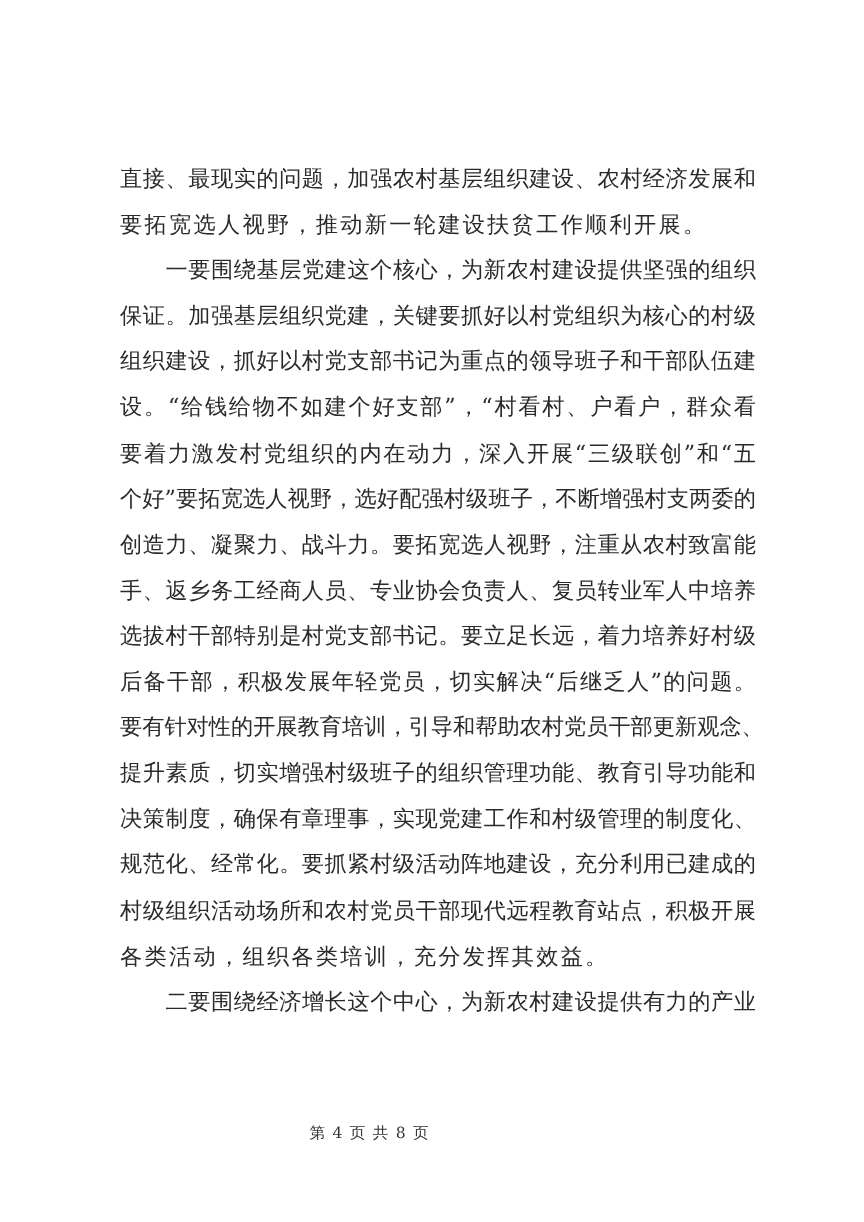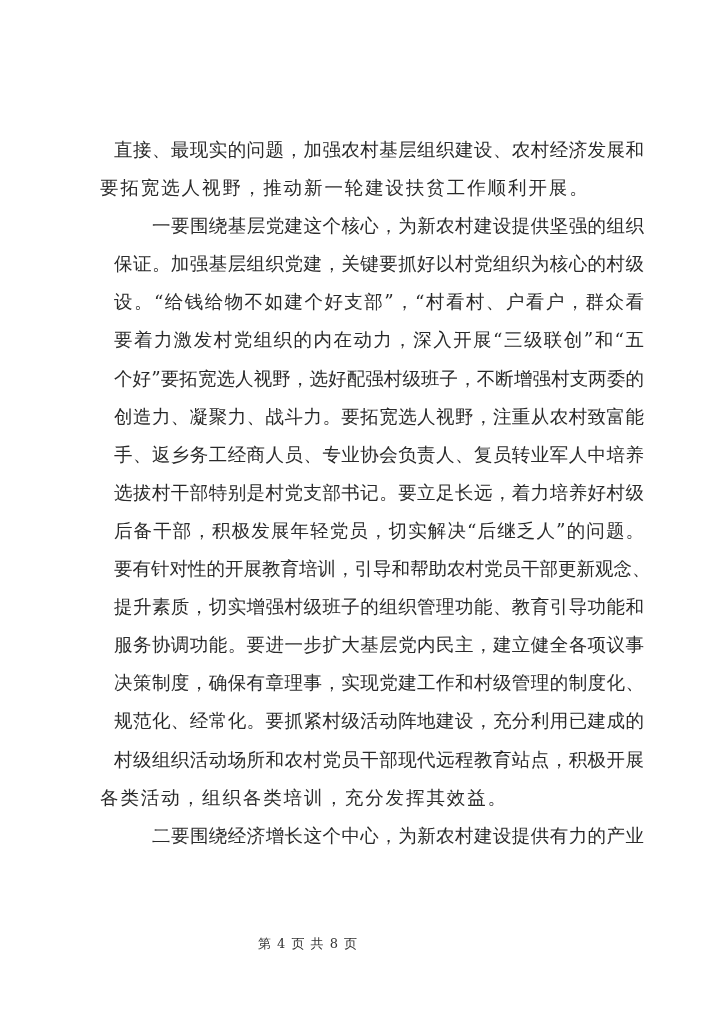--- a/index.html
+++ b/index.html
@@ -34,21 +34,20 @@
       line-height: 38.1px;
       font-size: 18.5px;
       white-space: nowrap;
       letter-spacing: 1.9px;
     }
     .line.justify {
       text-align: justify;
       text-align-last: justify;
       width: 530px;
       letter-spacing: 0;
-      margin-left: 14px;
     }
     .line.indent {
       padding-left: 38px;
       width: 492px;
     }
     .footer {
       position: absolute;
       left: 0;
       width: 616px;
       top: 935px;
@@ -60,30 +59,30 @@
   </style>
 </head>
 <body>
 
 <div class="page">
   <div class="body-text">
     <div class="line justify">直接、最现实的问题，加强农村基层组织建设、农村经济发展和</div>
     <div class="line">要拓宽选人视野，推动新一轮建设扶贫工作顺利开展。</div>
     <div class="line justify indent">一要围绕基层党建这个核心，为新农村建设提供坚强的组织</div>
     <div class="line justify">保证。加强基层组织党建，关键要抓好以村党组织为核心的村级</div>
+    <div class="line justify">组织建设，抓好以村党支部书记为重点的领导班子和干部队伍建</div>
     <div class="line justify">设。“给钱给物不如建个好支部”，“村看村、户看户，群众看</div>
     <div class="line justify">要着力激发村党组织的内在动力，深入开展“三级联创”和“五</div>
     <div class="line justify">个好”要拓宽选人视野，选好配强村级班子，不断增强村支两委的</div>
     <div class="line justify">创造力、凝聚力、战斗力。要拓宽选人视野，注重从农村致富能</div>
     <div class="line justify">手、返乡务工经商人员、专业协会负责人、复员转业军人中培养</div>
     <div class="line justify">选拔村干部特别是村党支部书记。要立足长远，着力培养好村级</div>
     <div class="line justify">后备干部，积极发展年轻党员，切实解决“后继乏人”的问题。</div>
     <div class="line justify">要有针对性的开展教育培训，引导和帮助农村党员干部更新观念、</div>
     <div class="line justify">提升素质，切实增强村级班子的组织管理功能、教育引导功能和</div>
-    <div class="line justify">服务协调功能。要进一步扩大基层党内民主，建立健全各项议事</div>
     <div class="line justify">决策制度，确保有章理事，实现党建工作和村级管理的制度化、</div>
     <div class="line justify">规范化、经常化。要抓紧村级活动阵地建设，充分利用已建成的</div>
     <div class="line justify">村级组织活动场所和农村党员干部现代远程教育站点，积极开展</div>
     <div class="line">各类活动，组织各类培训，充分发挥其效益。</div>
     <div class="line justify indent">二要围绕经济增长这个中心，为新农村建设提供有力的产业</div>
   </div>
 
   <div class="footer">第 4 页  共 8 页</div>
 </div>
 

